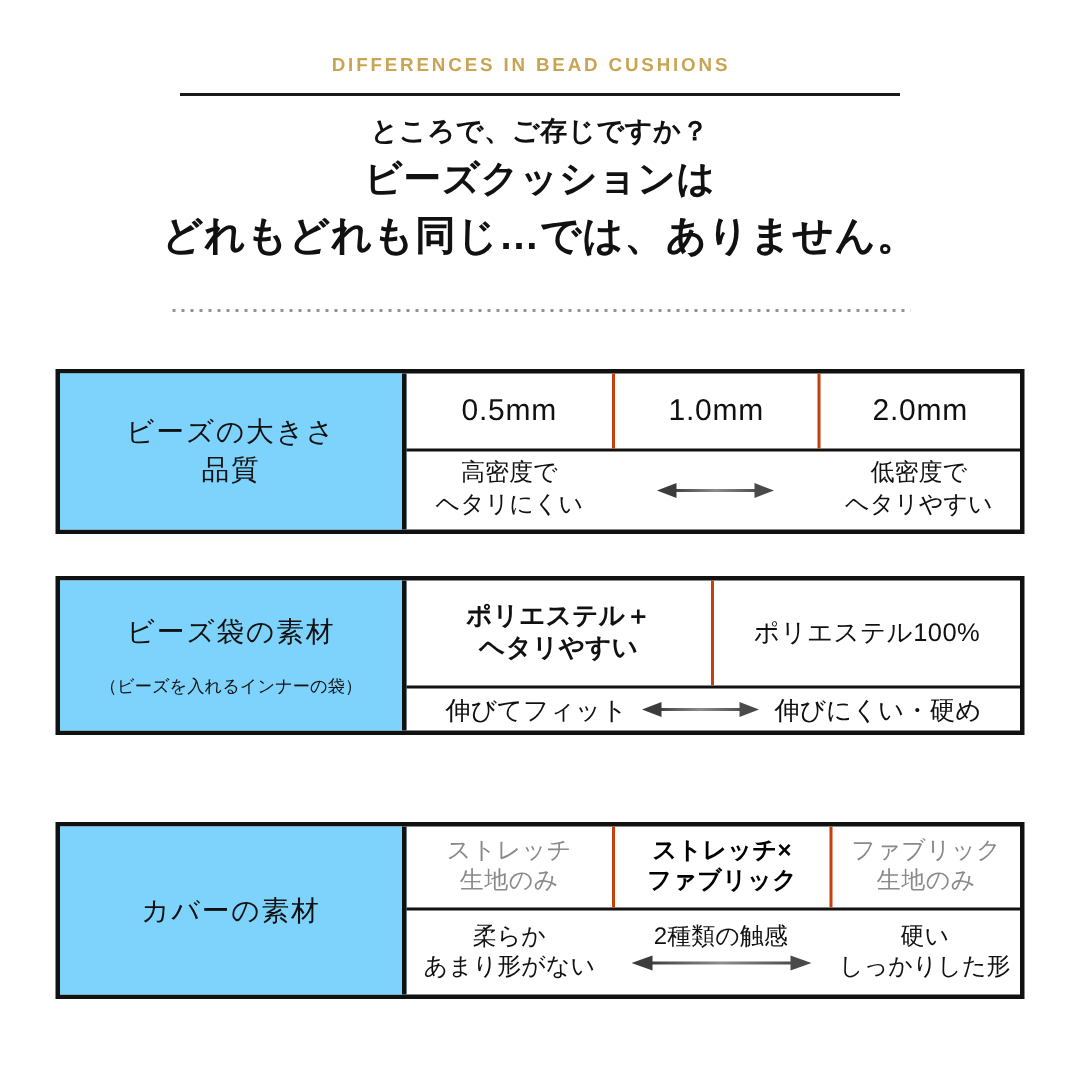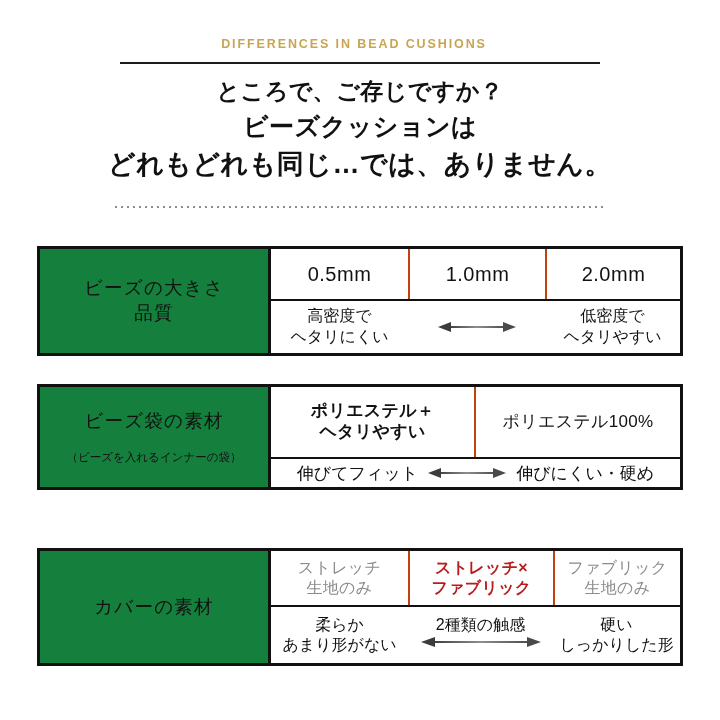--- a/index.html
+++ b/index.html
@@ -42,21 +42,21 @@
   .headline {
     position: absolute;
     left: 0; right: 0;
     top: 74px;
     text-align: center;
     font-weight: bold;
     color: #111111;
     line-height: 1.48;
     letter-spacing: 0.5px;
   }
-  .headline .l1 { font-size: 23px; display: block; }
+  .headline .l1 { font-size: 18px; display: block; }
   .headline .l2 { font-size: 25px; display: block; }
   .headline .l3 { font-size: 27px; display: block; }
 
   .dotted {
     position: absolute;
     left: 113px;
     width: 494px;
     top: 206px;
     height: 2px;
     background-image: radial-gradient(circle, #8d8d8d 0.9px, rgba(255,255,255,0) 1.2px);
@@ -72,21 +72,21 @@
     border: 3px solid #111111;
     box-sizing: border-box;
     display: flex;
     background: #ffffff;
   }
   #tbl-beads  { top: 246px; height: 110px; }
   #tbl-bag    { top: 384px; height: 106px; }
   #tbl-cover  { top: 548px; height: 118px; }
 
   .label-cell {
-    background: #15803d;
+    background: #7dd3fc;
     border-right: 3px solid #111111;
     box-sizing: border-box;
     display: flex;
     flex-direction: column;
     align-items: center;
     justify-content: center;
     text-align: center;
     flex: 0 0 231px;
     padding: 0 4px;
   }
@@ -185,21 +185,21 @@
 
   
   #tbl-cover .label-cell { flex: 0 0 231px; }
   #tbl-cover .head-row { height: 56px; }
   #tbl-cover .head-cell {
     font-size: 16px;
     line-height: 1.28;
     letter-spacing: 0.3px;
   }
   #tbl-cover .hc-1 { flex: 0 0 137px; color: #8a8a8a; }
-  #tbl-cover .hc-2 { flex: 0 0 145px; color: #b91c1c; font-weight: bold; }
+  #tbl-cover .hc-2 { flex: 0 0 145px; color: #000000; font-weight: bold; }
   #tbl-cover .hc-3 { flex: 1 1 auto; color: #8a8a8a; }
 
   #tbl-cover .desc-row { flex-direction: column; justify-content: center; }
   .cover-desc-grid {
     display: flex;
     width: 100%;
     align-items: flex-end;
     position: relative;
   }
   .cover-cell {

